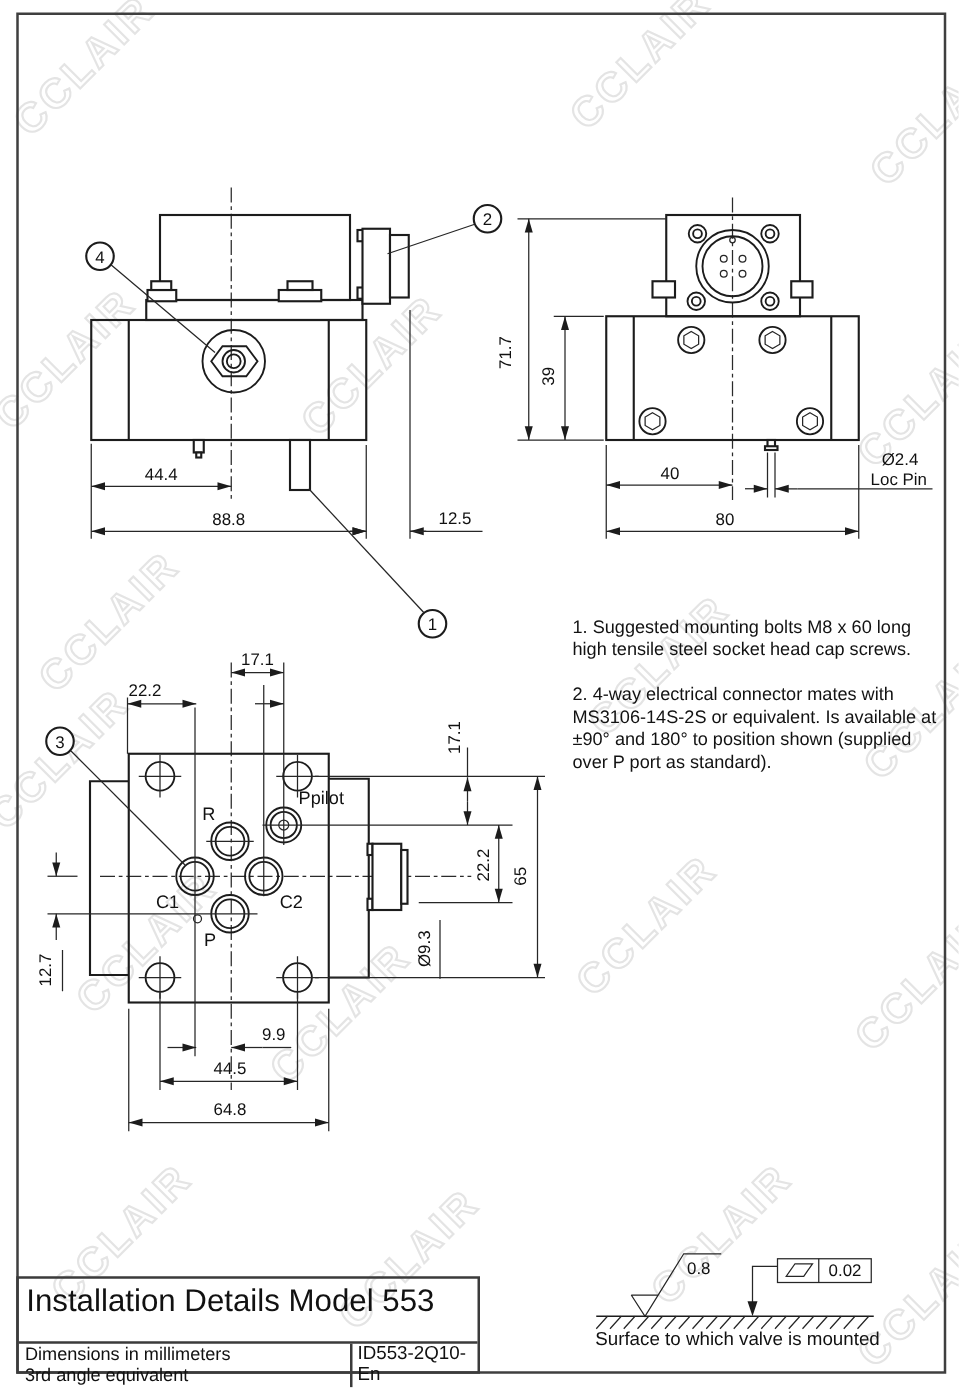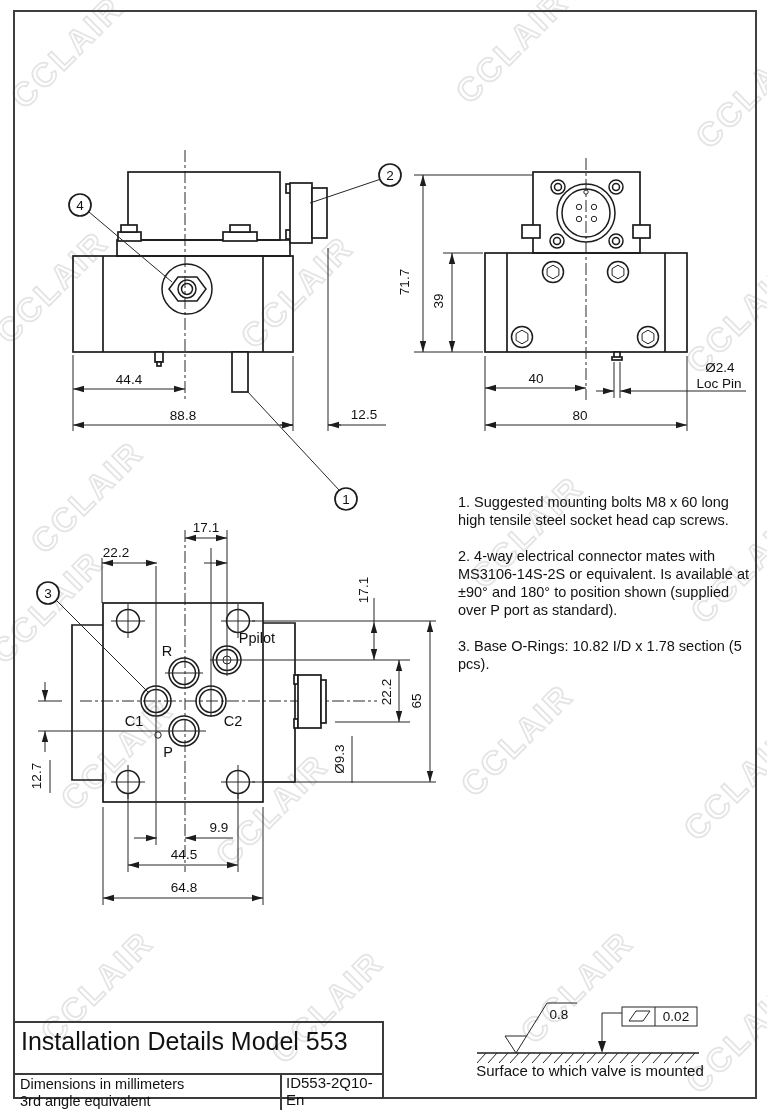--- a/index.html
+++ b/index.html
@@ -301,21 +301,20 @@
       <polygon fill="#1c1c1c" points="602,1053 598,1041 606,1041"></polygon>
       <line x1="477" y1="1053" x2="699" y2="1053" stroke="#1c1c1c" stroke-width="1.3"></line>
       <path id="hatch" class="thin" stroke-width="0.9" d="M486,1053 l-9,10 M497,1053 l-9,10 M508,1053 l-9,10 M519,1053 l-9,10 M530,1053 l-9,10 M541,1053 l-9,10 M552,1053 l-9,10 M563,1053 l-9,10 M574,1053 l-9,10 M585,1053 l-9,10 M596,1053 l-9,10 M607,1053 l-9,10 M618,1053 l-9,10 M629,1053 l-9,10 M640,1053 l-9,10 M651,1053 l-9,10 M662,1053 l-9,10 M673,1053 l-9,10 M684,1053 l-9,10 M695,1053 l-9,10 "></path>
       <text class="cap-text" x="590" y="1076" text-anchor="middle">Surface to which valve is mounted</text>
     </g>
   </svg>
 
   <div class="notes">
     <p>1. Suggested mounting bolts M8 x 60 long high tensile steel socket head cap screws.</p>
     <p>2. 4-way electrical connector mates with MS3106-14S-2S or equivalent. Is available at ±90° and 180° to position shown (supplied over P port as standard).</p>
-    <p>3. Base O-Rings: 10.82 I/D x 1.78 section (5 pcs).</p>
   </div>
 
   <div class="title-block">
     <div class="tb-title">Installation Details Model 553</div>
     <div class="tb-bottom">
       <div class="tb-left">
         <div>Dimensions in millimeters</div>
         <div>3rd angle equivalent</div>
       </div>
       <div class="tb-right">ID553-2Q10-En</div>

